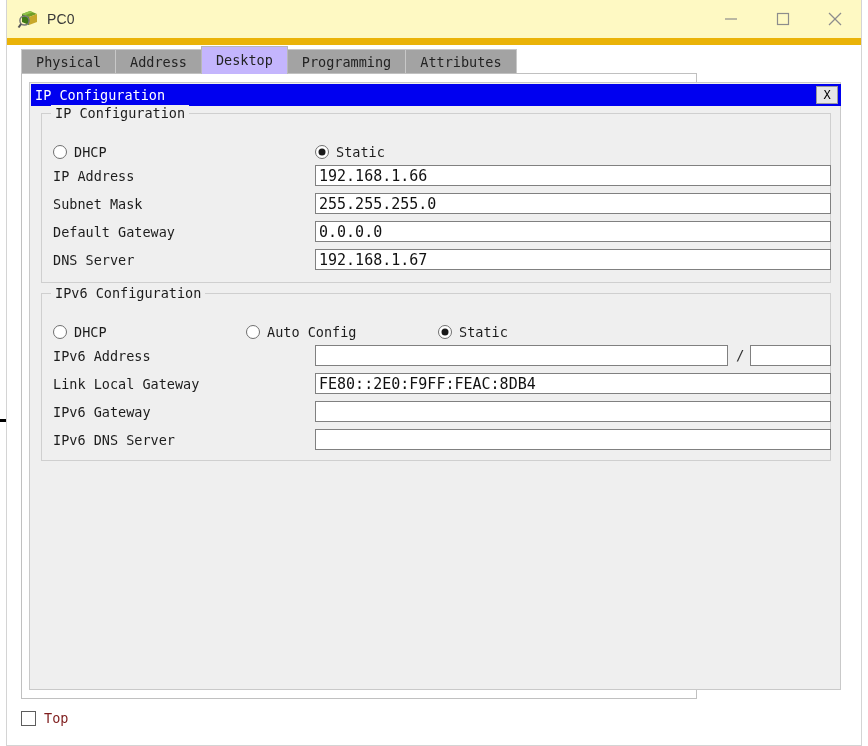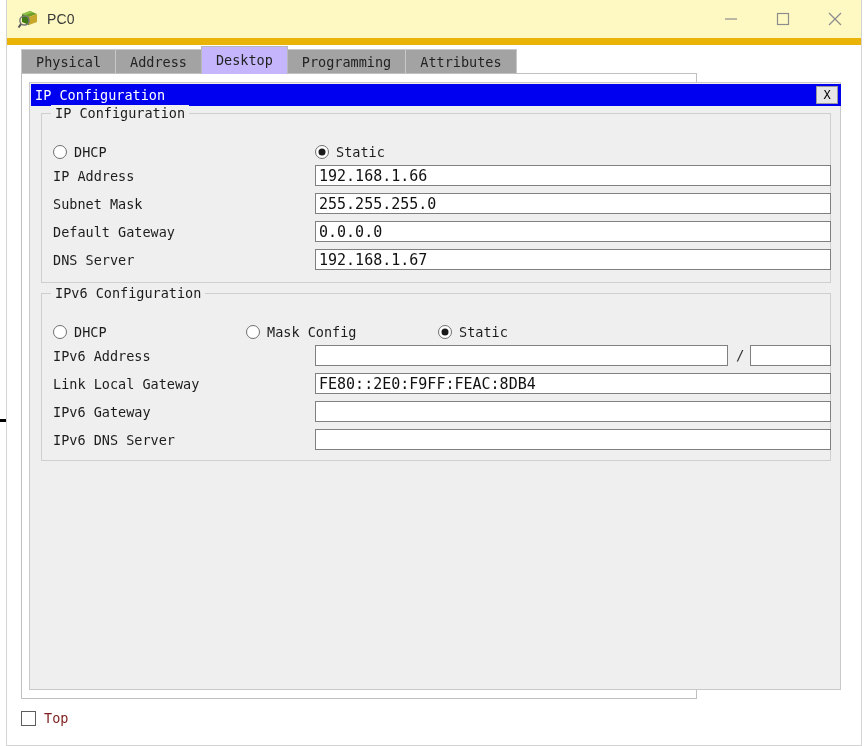--- a/index.html
+++ b/index.html
@@ -398,21 +398,21 @@
       <div class="group" id="group-ipv6">
         <span class="group-label">IPv6 Configuration</span>
 
         <div class="row" style="top:18px;">
           <div class="radio-wrap" style="left:11px;">
             <span class="radio"></span>
             <span class="radio-label">DHCP</span>
           </div>
           <div class="radio-wrap" style="left:204px;">
             <span class="radio"></span>
-            <span class="radio-label">Mask Config</span>
+            <span class="radio-label">Auto Config</span>
           </div>
           <div class="radio-wrap" style="left:396px;">
             <span class="radio checked"></span>
             <span class="radio-label">Static</span>
           </div>
         </div>
 
         <div class="row" style="top:50px;">
           <span class="field-label">IPv6 Address</span>
           <input class="tbox tbox-v6addr" type="text" value="" style="">

